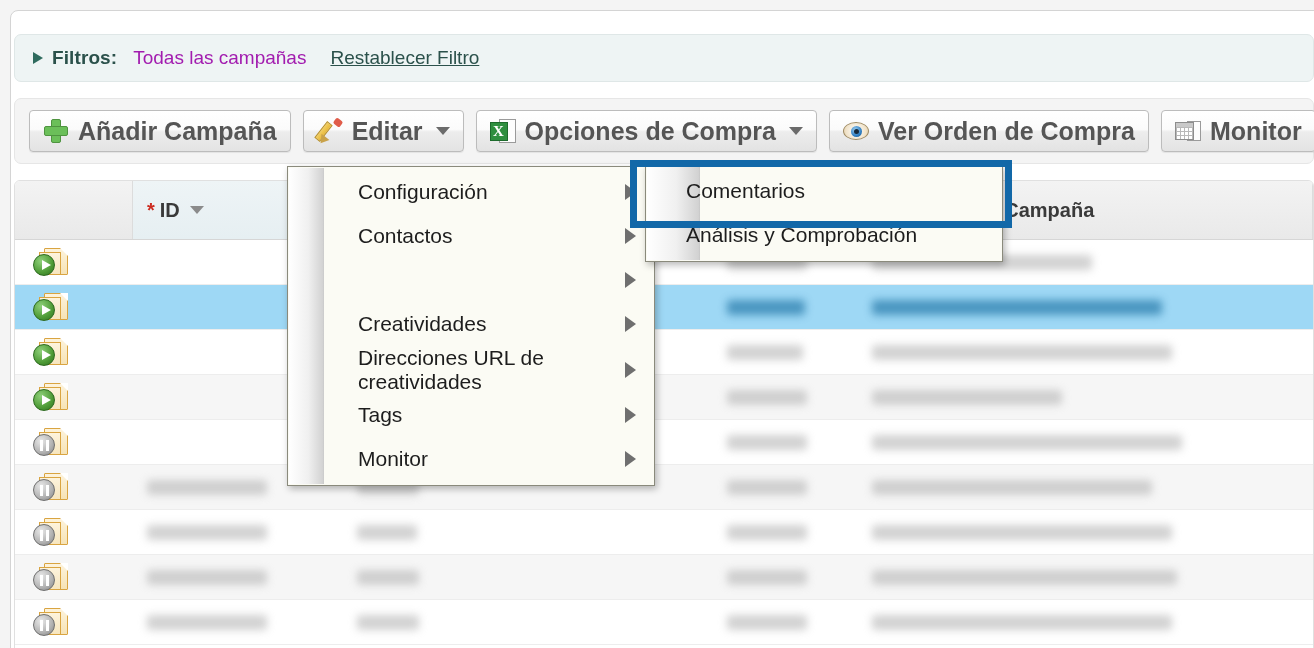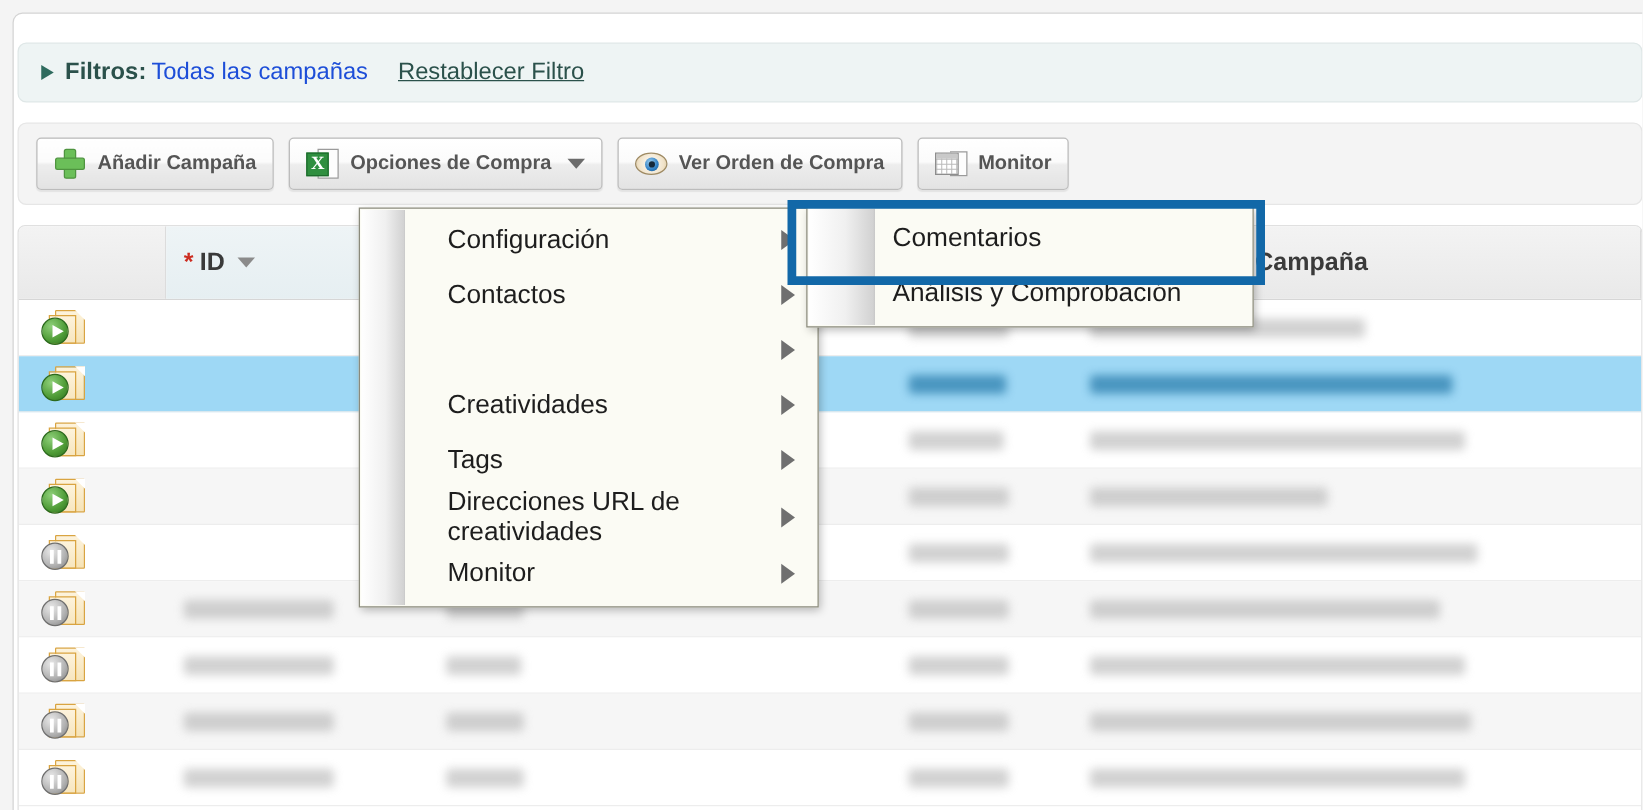--- a/index.html
+++ b/index.html
@@ -52,22 +52,22 @@
     margin-right: 9px;
   }
   .filter-label {
     font-size: 19px;
     font-weight: bold;
     color: #2b514b;
     letter-spacing: .1px;
   }
   .filter-value {
     font-size: 19px;
-    color: #1d4ed8;
-    margin-left: 4px;
+    color: #a21caf;
+    margin-left: 16px;
   }
   .filter-reset {
     font-size: 19px;
     color: #2b514b;
     margin-left: 24px;
     text-decoration: underline;
     cursor: pointer;
   }
 
   
@@ -94,21 +94,21 @@
     box-sizing: border-box;
     display: flex;
     align-items: center;
     padding: 0 13px;
     gap: 9px;
     cursor: pointer;
     box-shadow: 0 1px 1px rgba(0,0,0,.07), inset 0 1px 0 #fff;
     white-space: nowrap;
   }
   .tbtn-label {
-    font-size: 16px;
+    font-size: 25px;
     font-weight: bold;
     color: #555555;
   }
   .caret {
     width: 0; height: 0;
     border-left: 7px solid transparent;
     border-right: 7px solid transparent;
     border-top: 8px solid #6b6b6b;
     margin-left: 4px;
   }
@@ -359,21 +359,21 @@
   .submenu::before {
     content: "";
     position: absolute; left: 1px; top: 1px; bottom: 1px; width: 53px;
     background: linear-gradient(to right, #ffffff 0%, #f0f0f0 55%, #d2d2d2 97%, #c7c7c7 100%);
   }
   .sitem {
     position: relative;
     display: flex;
     align-items: center;
     min-height: 44px;
-    padding-left: 68px;
+    padding-left: 40px;
     padding-right: 14px;
     font-size: 21px;
     color: #1d1d1d;
     cursor: pointer;
     line-height: 1.14;
     z-index: 2;
   }
   .sitem.active {
     background: linear-gradient(to bottom, #ddeefb 0%, #c3e4fa 48%, #ddf1fd 52%, #f0fbff 100%);
     border: 1px solid #8fd3f5;
@@ -409,20 +409,29 @@
     <div class="filter-reset">Restablecer Filtro</div>
   </div>
 
   <div class="toolbar">
 
     <div class="tbtn">
       <span class="icon-box ico-plus"></span>
       <span class="tbtn-label">Añadir Campaña</span>
     </div>
 
+    <div class="tbtn">
+      <span class="icon-box ico-pencil">
+        <span class="body"></span>
+          <span class="tip"></span>
+          <span class="eraser"></span>
+      </span>
+      <span class="tbtn-label">Editar</span>
+      <span class="caret"></span>
+    </div>
 
 
     <div class="tbtn">
       <span class="icon-box ico-excel">
         <span class="page"></span>
           <span class="sheet">X</span>
       </span>
       <span class="tbtn-label">Opciones de Compra</span>
       <span class="caret"></span>
     </div>
@@ -661,25 +670,25 @@
         <span class="arrow"></span>
       </div>
       <div class="mitem">
         <span class="arrow"></span>
       </div>
       <div class="mitem">
         <span>Creatividades</span>
         <span class="arrow"></span>
       </div>
       <div class="mitem">
+        <span>Direcciones URL de creatividades</span>
+        <span class="arrow"></span>
+      </div>
+      <div class="mitem">
         <span>Tags</span>
-        <span class="arrow"></span>
-      </div>
-      <div class="mitem">
-        <span>Direcciones URL de creatividades</span>
         <span class="arrow"></span>
       </div>
       <div class="mitem">
         <span>Monitor</span>
         <span class="arrow"></span>
       </div>
     </div>
 
   <div class="submenu" id="sub-menu">
       <div class="sitem">

